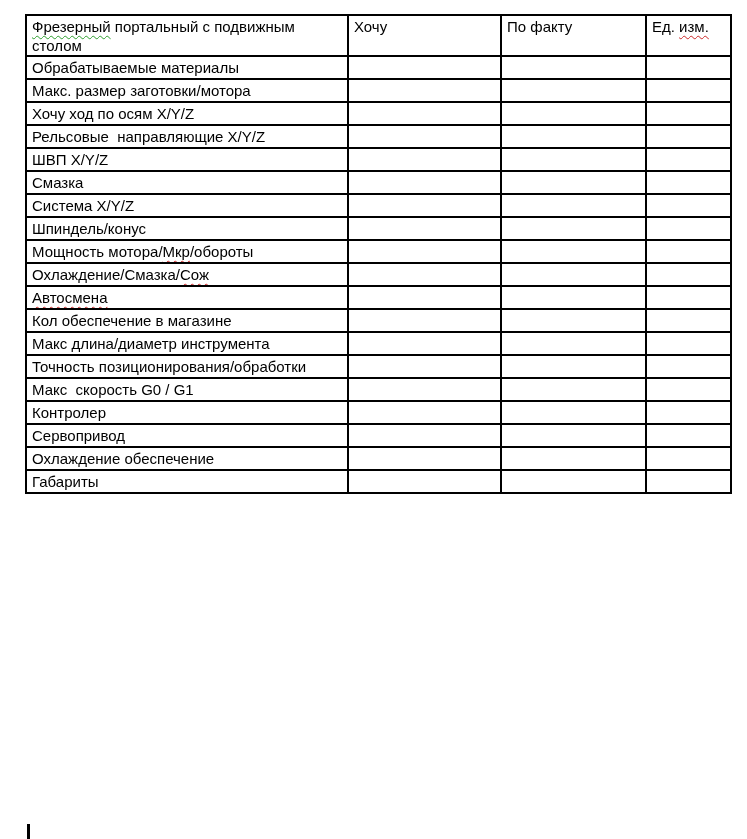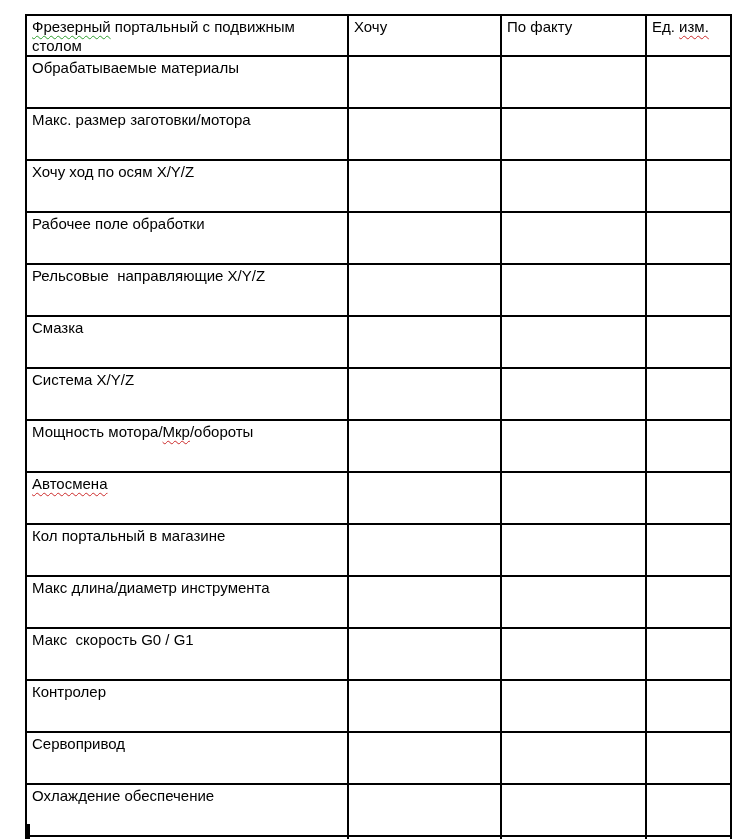--- a/index.html
+++ b/index.html
@@ -33,21 +33,21 @@
     border: 2px solid var(--border, #000000);
     vertical-align: top;
     padding: 1px 5px 0 5px;
     font-size: 15px;
     line-height: 19px;
     color: var(--text, #000000);
     white-space: pre-wrap;
     overflow: hidden;
   }
   tr.header-row { height: 39px; }
-  tbody tr { height: 52px; }
+  tbody tr { height: 23px; }
   .sq {
     text-decoration-line: underline;
     text-decoration-style: wavy;
     text-decoration-thickness: 1px;
     text-underline-offset: 3px;
     text-decoration-skip-ink: none;
   }
   .sq.red   { text-decoration-color: var(--spell-red, #cc2a2a); }
   .sq.green { text-decoration-color: var(--grammar-green, #2e9e2e); }
   .caret {
@@ -92,63 +92,81 @@
           <td></td>
           <td></td>
         </tr>
         <tr>
           <td><span>Хочу ход по осям X/Y/Z</span></td>
           <td></td>
           <td></td>
           <td></td>
         </tr>
         <tr>
-          <td><span>Рабочее поле обработки</span></td>
-          <td></td>
-          <td></td>
-          <td></td>
-        </tr>
-        <tr>
           <td><span>Рельсовые  направляющие X/Y/Z</span></td>
           <td></td>
           <td></td>
           <td></td>
         </tr>
         <tr>
+          <td><span>ШВП X/Y/Z</span></td>
+          <td></td>
+          <td></td>
+          <td></td>
+        </tr>
+        <tr>
           <td><span>Смазка</span></td>
           <td></td>
           <td></td>
           <td></td>
         </tr>
         <tr>
           <td><span>Система X/Y/Z</span></td>
           <td></td>
           <td></td>
           <td></td>
         </tr>
         <tr>
+          <td><span>Шпиндель/конус</span></td>
+          <td></td>
+          <td></td>
+          <td></td>
+        </tr>
+        <tr>
           <td><span>Мощность мотора/</span><span class="sq red">Мкр</span><span>/обороты</span></td>
           <td></td>
           <td></td>
           <td></td>
         </tr>
         <tr>
+          <td><span>Охлаждение/Смазка/</span><span class="sq red">Сож</span></td>
+          <td></td>
+          <td></td>
+          <td></td>
+        </tr>
+        <tr>
           <td><span class="sq red">Автосмена</span></td>
           <td></td>
           <td></td>
           <td></td>
         </tr>
         <tr>
-          <td><span>Кол портальный в магазине</span></td>
+          <td><span>Кол обеспечение в магазине</span></td>
           <td></td>
           <td></td>
           <td></td>
         </tr>
         <tr>
           <td><span>Макс длина/диаметр инструмента</span></td>
+          <td></td>
+          <td></td>
+          <td></td>
+        </tr>
+        <tr>
+          <td><span>Точность позиционирования/обработки</span></td>
           <td></td>
           <td></td>
           <td></td>
         </tr>
         <tr>
           <td><span>Макс  скорость G0 / G1</span></td>
           <td></td>
           <td></td>
           <td></td>
         </tr>

